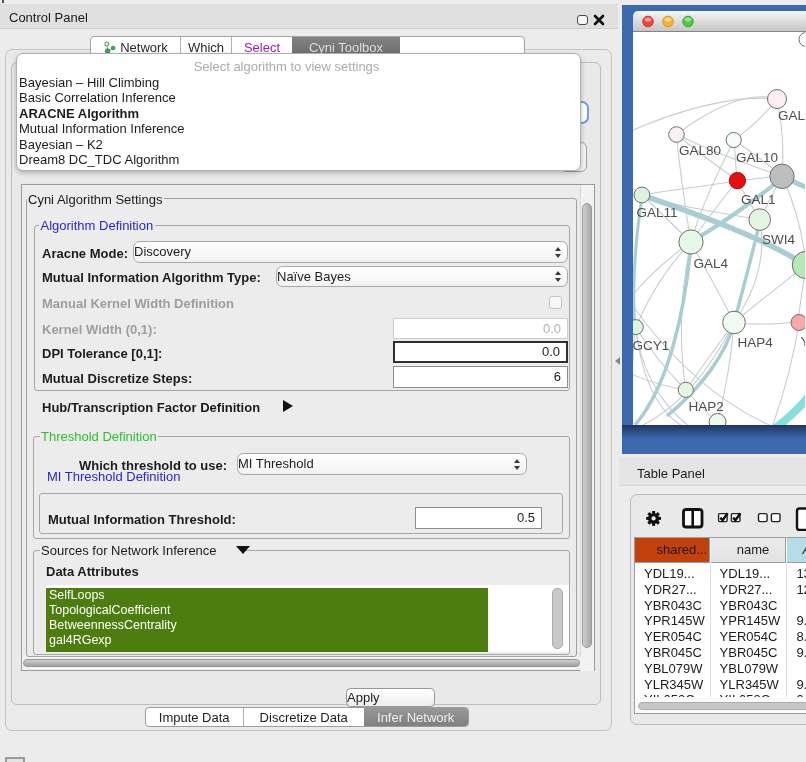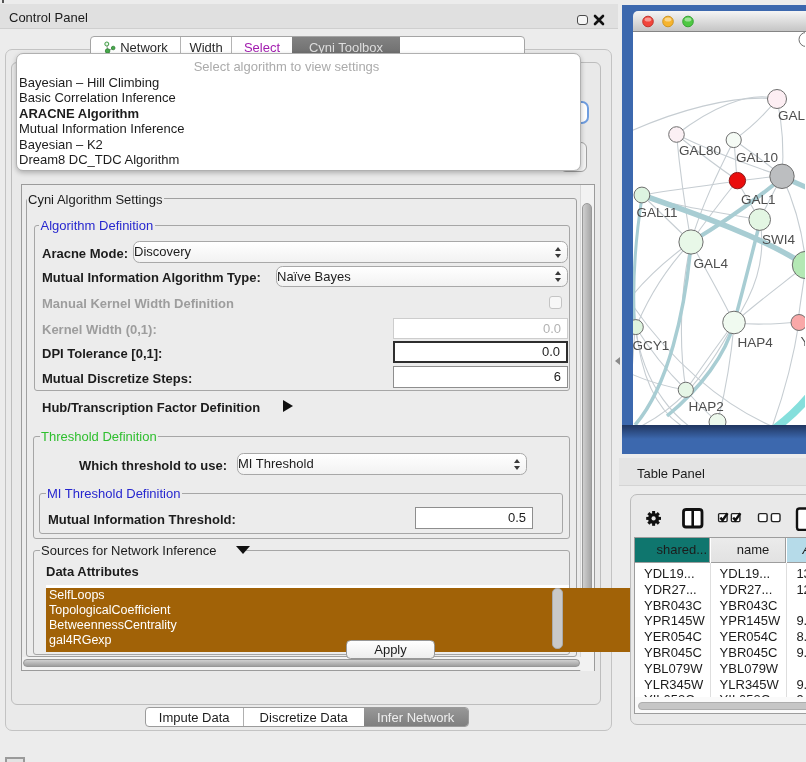--- a/index.html
+++ b/index.html
@@ -35,21 +35,21 @@
 
 <div class="abs" style="left:90px;top:36px;width:435px;height:22px;background:#fff;border:1px solid #a5a5a5;border-radius:4px;display:flex;overflow:hidden">
   <div style="width:90px;display:flex;align-items:center;justify-content:center;border-right:1px solid #b4b4b4;color:#2a2a2a">
     <svg width="13" height="13" viewBox="0 0 13 13" style="margin-right:4px">
         <path d="M4 4.5 L4.5 9 M5.5 9.5 L10 7.5" stroke="#999" stroke-width="1"></path>
         <circle cx="3.8" cy="3" r="2" fill="#e9f7e9" stroke="#3f9a43" stroke-width="1"></circle>
         <circle cx="4.6" cy="10" r="2.3" fill="#46ab4a" stroke="#2f7d33" stroke-width="0.8"></circle>
         <circle cx="10.2" cy="7" r="1.8" fill="#46ab4a" stroke="#2f7d33" stroke-width="0.8"></circle>
       </svg>
     Network</div>
-  <div style="width:51px;display:flex;align-items:center;justify-content:center;border-right:1px solid #b4b4b4;color:#2a2a2a">Width</div>
+  <div style="width:51px;display:flex;align-items:center;justify-content:center;border-right:1px solid #b4b4b4;color:#2a2a2a">Which</div>
   <div style="width:60px;display:flex;align-items:center;justify-content:center;color:#a21caf">Select</div>
   <div style="width:108px;display:flex;align-items:center;justify-content:center;background:linear-gradient(#828282,#6c6c6c);color:#dedede">Cyni Toolbox</div>
 </div>
 
 <div class="abs" style="left:21px;top:184px;width:574px;height:487px;border:1px solid #9b9b9b;border-right:none;background:#ececec"></div>
 
 <div class="abs" style="left:580px;top:185px;width:15px;height:486px;background:#f2f2f2;border-left:1px solid #d8d8d8;border-right:1px solid #9b9b9b"></div>
 <div class="abs" style="left:581.5px;top:203px;width:10.5px;height:445px;background:linear-gradient(90deg,#cfcfcf,#a6a6a6);border:1px solid #999;border-radius:5px"></div>
 
 <div class="abs" style="left:22px;top:657px;width:572px;height:13px;background:#f2f2f2"></div>
@@ -76,34 +76,34 @@
 
 <div class="lbl bold" style="left:42px;top:400px">Hub/Transcription Factor Definition</div>
 <div class="abs" style="left:283px;top:400px;width:0;height:0;border-top:6.5px solid transparent;border-bottom:6.5px solid transparent;border-left:10px solid #111"></div>
 
 <div class="grp" style="left:33px;top:436px;width:537px;height:103px"></div>
 <div class="grplabel" style="left:39.5px;top:430px;color:#2ebf2e;padding:0 1.5px">Threshold Definition</div>
 <div class="lbl bold" style="left:79px;top:458px">Which threshold to use:</div>
 <div class="combo" style="left:237px;top:453px;width:290px;height:22px">MI Threshold<span class="updown"></span></div>
 
 <div class="grp" style="left:39px;top:493px;width:524px;height:41px"></div>
-<div class="grplabel" style="left:45.5px;top:487px;color:#2727cf;padding:0 1.5px">MI Threshold Definition</div>
+<div class="grplabel" style="left:45.5px;top:470px;color:#2727cf;padding:0 1.5px">MI Threshold Definition</div>
 <div class="lbl bold" style="left:48px;top:512px">Mutual Information Threshold:</div>
-<div class="field" style="left:415px;top:507px;width:118px;height:22px;border:1px solid #8e8e8e">0.5</div>
+<div class="field" style="left:415px;top:507px;width:127px;height:22px;border:1px solid #8e8e8e">0.5</div>
 
 <div class="grp" style="left:33px;top:550px;width:537px;height:105px"></div>
 <div class="grplabel" style="left:39.5px;top:543.5px;padding:0 28px 0 1.5px">Sources for Network Inference</div>
 <div class="abs" style="left:236px;top:546px;width:0;height:0;border-left:7.5px solid transparent;border-right:7.5px solid transparent;border-top:8.5px solid #111"></div>
 <div class="lbl bold" style="left:46px;top:564px">Data Attributes</div>
 
 <div class="abs" style="left:46px;top:585px;width:523px;height:67px;background:#fff"></div>
-<div class="abs" style="left:46px;top:587.5px;width:588px;height:64.5px;background:#a16207;color:#fff;font-size:12.5px;line-height:15.3px;padding-left:3px;overflow:hidden">SelfLoops<br>TopologicalCoefficient<br>BetweennessCentrality<br>gal4RGexp</div>
+<div class="abs" style="left:46px;top:587.5px;width:442px;height:64.5px;background:#4d7c0f;color:#fff;font-size:12.5px;line-height:15.3px;padding-left:3px;overflow:hidden">SelfLoops<br>TopologicalCoefficient<br>BetweennessCentrality<br>gal4RGexp</div>
 <div class="abs" style="left:551.5px;top:588px;width:11px;height:61px;background:#c9c9c9;border:1px solid #aaa;border-radius:5px"></div>
 
-<div class="abs" style="left:346px;top:640px;width:89px;height:19px;background:linear-gradient(#ffffff,#ededed);border:1px solid #979797;border-radius:4.5px;text-align:center;line-height:17px">Apply</div>
+<div class="abs" style="left:346px;top:688px;width:89px;height:19px;background:linear-gradient(#ffffff,#ededed);border:1px solid #979797;border-radius:4.5px;line-height:17px">Apply</div>
 
 <div class="abs" style="left:144.7px;top:707px;width:324px;height:20px;background:#fff;border:1px solid #9b9b9b;border-radius:4px;display:flex;overflow:hidden">
   <div style="width:98px;display:flex;align-items:center;justify-content:center;border-right:1px solid #b0b0b0">Impute Data</div>
   <div style="width:120px;display:flex;align-items:center;justify-content:center">Discretize Data</div>
   <div style="flex:1;display:flex;align-items:center;justify-content:center;background:linear-gradient(#989898,#7f7f7f);color:#eee">Infer Network</div>
 </div>
 
 <div class="abs" style="left:615px;top:357px;width:0;height:0;border-top:4px solid transparent;border-bottom:4px solid transparent;border-right:5px solid #8a8a8a"></div>
 
 <div class="abs" style="left:5px;top:756.5px;width:20px;height:12px;border:2px solid #9a9a9a;background:#e3e3e3"></div>
@@ -234,21 +234,21 @@
     <rect x="137.4" y="8.6" width="8.6" height="8" rx="1.5"></rect>
   </g>
   <g fill="none" stroke="#111" stroke-width="2.4">
     <path d="M86.4 12.6 L88.6 15.2 L93.6 8.2"></path>
     <path d="M99.2 12.6 L101.4 15.2 L106.4 8.2"></path>
   </g>
   <path d="M163 22.5 L163 6 Q163 3.5 165.5 3.5 L174 3.5 L179 8.5 L179 22.5 Q179 25 176.5 25 L165.5 25 Q163 25 163 22.5 Z" fill="#fff" stroke="#111" stroke-width="2.4"></path>
 </svg>
 
 <div class="abs" style="left:633.8px;top:537px;width:172.2px;height:177px;border:1px solid #9d9d9d;border-right:none;background:#fff;overflow:hidden">
-  <div style="position:absolute;left:0;top:0;height:24.5px;width:75px;background:#0f766e;border-right:1px solid #9d9d9d;border-bottom:1px solid #9d9d9d;text-align:center;line-height:24px;padding-left:20px">shared...</div>
+  <div style="position:absolute;left:0;top:0;height:24.5px;width:75px;background:#c2410c;border-right:1px solid #9d9d9d;border-bottom:1px solid #9d9d9d;text-align:center;line-height:24px;padding-left:20px">shared...</div>
   <div style="position:absolute;left:76px;top:0;height:24.5px;width:75.6px;background:linear-gradient(#ebebeb,#e2e2e2);border-right:1px solid #9d9d9d;border-bottom:1px solid #9d9d9d;text-align:center;line-height:24px;padding-left:10px">name</div>
   <div style="position:absolute;left:152.6px;top:0;height:24.5px;width:20px;background:#b6dbe9;border-bottom:1px solid #9d9d9d;line-height:24px;padding-left:15px;font-style:italic">A</div>
 
   <div style="position:absolute;left:74.9px;top:25px;width:1px;height:134px;background:#dedede"></div>
   <div style="position:absolute;left:151.6px;top:25px;width:1px;height:134px;background:#dedede"></div>
 
   <div style="position:absolute;left:0;top:28px;width:189px;line-height:15.8px">
       <div style="height:15.8px;position:relative;white-space:nowrap">
         <span style="position:absolute;left:9.2px">YDL19...</span>
         <span style="position:absolute;left:84.8px">YDL19...</span>

